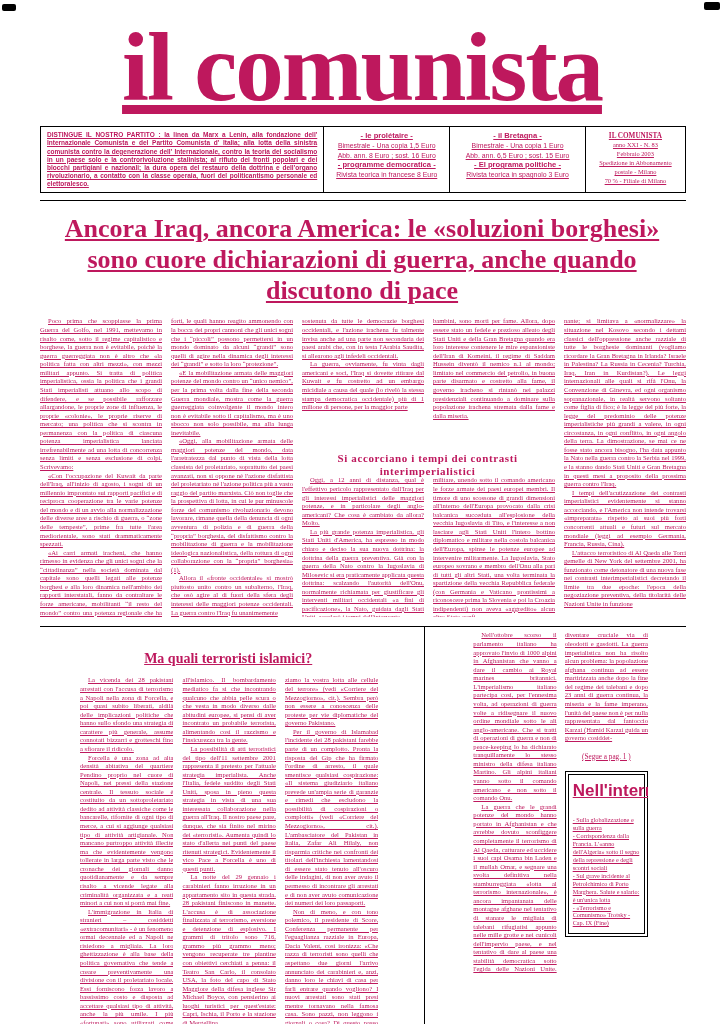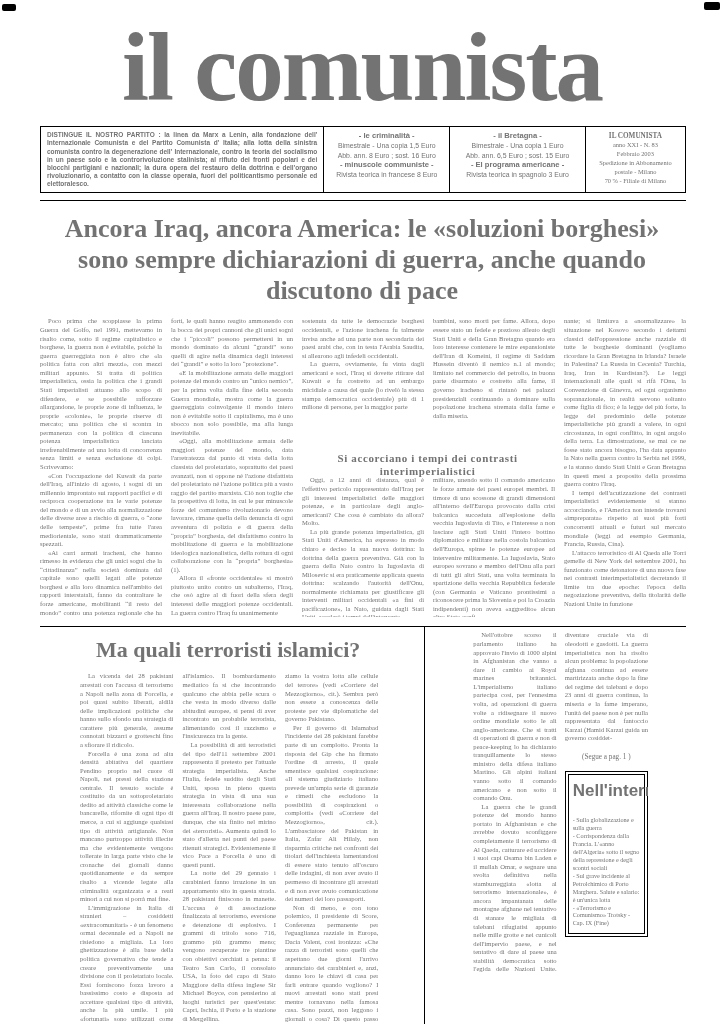--- a/index.html
+++ b/index.html
@@ -1,17 +1,17 @@
 <!DOCTYPE html>
 <html><head>
 <meta charset="utf-8">
 <style>
   html,body{margin:0;padding:0;background:#6b6b6b;}
-  .page{position:relative;width:724px;height:1024px;background:#ffffff;color:#737373;
-        font-family:"Liberation Serif",serif;overflow:hidden;margin:0 auto;}
+  .page{position:relative;width:724px;height:1024px;background:#ffffff;color:#be185d;
+        font-family:"Liberation Serif",serif;overflow:hidden;margin:0 auto;text-decoration:underline;}
   .scan-mark{position:absolute;background:#000;}
   .scan-mark.tl{left:2px;top:4px;width:14px;height:7px;border-radius:2px;}
   .scan-mark.tr{right:4px;top:2px;width:16px;height:8px;border-radius:2px;}
 
   
   .masthead{text-align:center;padding-top:22px;}
   .mast-title{font-family:"Liberation Serif",serif;font-weight:700;font-size:97px;line-height:.95;
               letter-spacing:-2px;}
   .mast-sub{font-family:"Liberation Sans",sans-serif;font-weight:700;font-size:22px;margin-top:4px;
             letter-spacing:.5px;}
@@ -37,21 +37,21 @@
   .half-top{height:132px;overflow:hidden;}
   .half-gap{height:27px;}
   .crosshead{position:absolute;left:39.5%;width:41%;top:135px;text-align:center;
              font-weight:700;font-size:11px;letter-spacing:.6px;line-height:1.1;}
   .segue{text-align:center;font-size:7.2px;margin-top:10px;text-indent:0;}
 
   
   .bottom{display:flex;margin:9px 38px 0 40px;border-top:1.4px solid #000;height:438px;overflow:hidden;}
   .sec-left{width:59.5%;padding:4px 8px 0 0;box-sizing:border-box;}
   .sec-right{width:40.5%;border-left:1.4px solid #000;padding:4px 0 0 8px;box-sizing:border-box;}
-  .sec-headline{font-weight:700;font-size:22px;text-align:center;margin:6px 0 9px;}
+  .sec-headline{font-weight:700;font-size:14px;text-align:center;margin:20px 0 9px;}
   .sec-headline.small{font-size:17.5px;line-height:1.15;margin:4px 4px 9px;}
   .sec-cols{height:382px;overflow:hidden;}
   .sec-cols.right{height:342px;gap:8px;}
 
   
   .inside-box{margin-top:9px;border:1px solid #000;padding:2px;}
   .inside-inner{border:1px solid #000;padding:5px 4px 6px;}
   .inside-title{font-family:"Liberation Sans",sans-serif;font-weight:700;font-size:17px;
                 text-align:center;margin-bottom:14px;}
   .inside-item{margin:0;font-size:6.2px;line-height:1.28;text-align:left;text-indent:0;}
@@ -63,46 +63,46 @@
   <div class="scan-mark tl"></div>
   <div class="scan-mark tr"></div>
 
   <div class="masthead">
     <div class="mast-title">il comunista</div>
   </div>
 
   <div class="info-row">
     <div class="info-box box-distingue">DISTINGUE IL NOSTRO PARTITO : la linea da Marx a Lenin, alla fondazione dell' Internazionale Comunista e del Partito Comunista d' Italia; alla lotta della sinistra comunista contro la degenerazione dell' Internazionale, contro la teoria del socialismo in un paese solo e la controrivoluzione stalinista; al rifiuto dei fronti popolari e dei blocchi partigiani e nazionali; la dura opera del restauro della dottrina e dell'organo rivoluzionario, a contatto con la classe operaia, fuori del politicantismo personale ed elettoralesco.</div>
     <div class="info-box box-price">
-      <div class="bt">- le criminalità -</div>
+      <div class="bt">- le prolétaire -</div>
       <div>Bimestrale - Una copia 1,5 Euro</div>
       <div>Abb. ann. 8 Euro ; sost. 16 Euro</div>
-      <div class="bt">- minuscole communiste -</div>
+      <div class="bt">- programme democratica -</div>
       <div>Rivista teorica in francese 8 Euro</div>
     </div>
     <div class="info-box box-price it">
       <div class="bt">- il Bretagna -</div>
       <div>Bimestrale - Una copia 1 Euro</div>
       <div>Abb. ann. 6,5 Euro ; sost. 15 Euro</div>
-      <div class="bt">- El programa americane -</div>
+      <div class="bt">- El programa politiche -</div>
       <div>Rivista teorica in spagnolo 3 Euro</div>
     </div>
     <div class="info-box box-issue">
       <div class="bt">IL COMUNISTA</div>
       <div>anno XXI - N. 83</div>
       <div>Febbraio 2003</div>
       <div>Spedizione in Abbonamento</div>
       <div>postale - Milano</div>
       <div>70 % - Filiale di Milano</div>
     </div>
   </div>
 
   <hr class="rule">
 
-  <div class="lead-headline">Ancora Iraq, ancora America: le «soluzioni borghesi» sono sempre dichiarazioni di guerra, anche quando discutono di pace</div>
+  <div class="lead-headline">Ancora Iraq, ancora America: le «soluzioni borghesi» sono cuore dichiarazioni di guerra, anche quando discutono di pace</div>
 
   <div class="cols lead-cols">
     <div class="col">
         <p class="para">Poco prima che scoppiasse la prima Guerra del Golfo, nel 1991, mettevamo in risalto come, sotto il regime capitalistico e borghese, la guerra non è evitabile, poiché la guerra guerreggiata non è altro che «la politica fatta con altri mezzi», con mezzi militari appunto. Si tratta di politica imperialistica, ossia la politica che i grandi Stati imperialisti attuano allo scopo di difendere, e se possibile rafforzare allargandone, le proprie zone di influenza, le proprie «colonie», le proprie riserve di mercato; una politica che si scontra in permanenza con la politica di ciascuna potenza imperialistica lanciata irrefrenabilmente ad una lotta di concorrenza senza limiti e senza esclusione di colpi. Scrivevamo:</p>
         <p class="para">«Con l'occupazione del Kuwait da parte dell'Iraq, all'inizio di agosto, i sogni di un millennio improntato sui rapporti pacifici e di reciproca cooperazione tra le varie potenze del mondo e di un avvio alla normalizzazione delle diverse aree a rischio di guerra, o “zone delle tempeste”, prime fra tutte l'area mediorientale, sono stati drammaticamente spezzati.</p>
         <p class="para">«Ai carri armati iracheni, che hanno rimesso in evidenza che gli unici sogni che la “cittadinanza” nella società dominata dal capitale sono quelli legati alle potenze borghesi e alla loro dinamica nell'ambito dei rapporti interstatali, fanno da contraltare le forze americane, mobilitanti “il resto del mondo” contro una potenza regionale che ha osato agire indipendentemente dalle direttive delle potenze imperialistiche più</p>
       </div>
     <div class="col" data-first-flush="true">
         <p class="para">forti, le quali hanno reagito ammonendo con la bocca dei propri cannoni che gli unici sogni che i “piccoli” possono permettersi in un mondo dominato da alcuni “grandi” sono quelli di agire nella dinamica degli interessi dei “grandi” e sotto la loro “protezione”.</p>
         <p class="para">«E la mobilitazione armata delle maggiori potenze del mondo contro un “unico nemico”, per la prima volta dalla fine della seconda Guerra mondiale, mostra come la guerra guerreggiata coinvolgente il mondo intero non è evitabile sotto il capitalismo, ma è uno sbocco non solo possibile, ma alla lunga inevitabile.</p>

